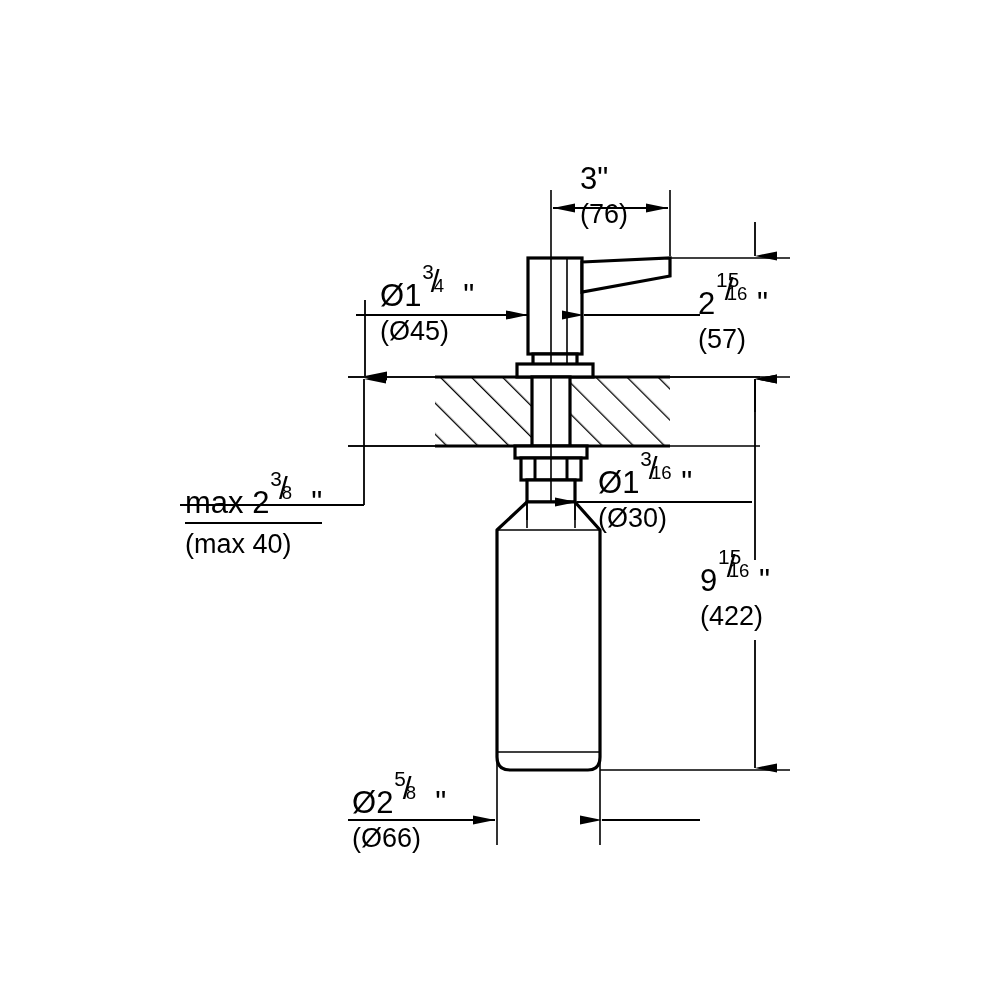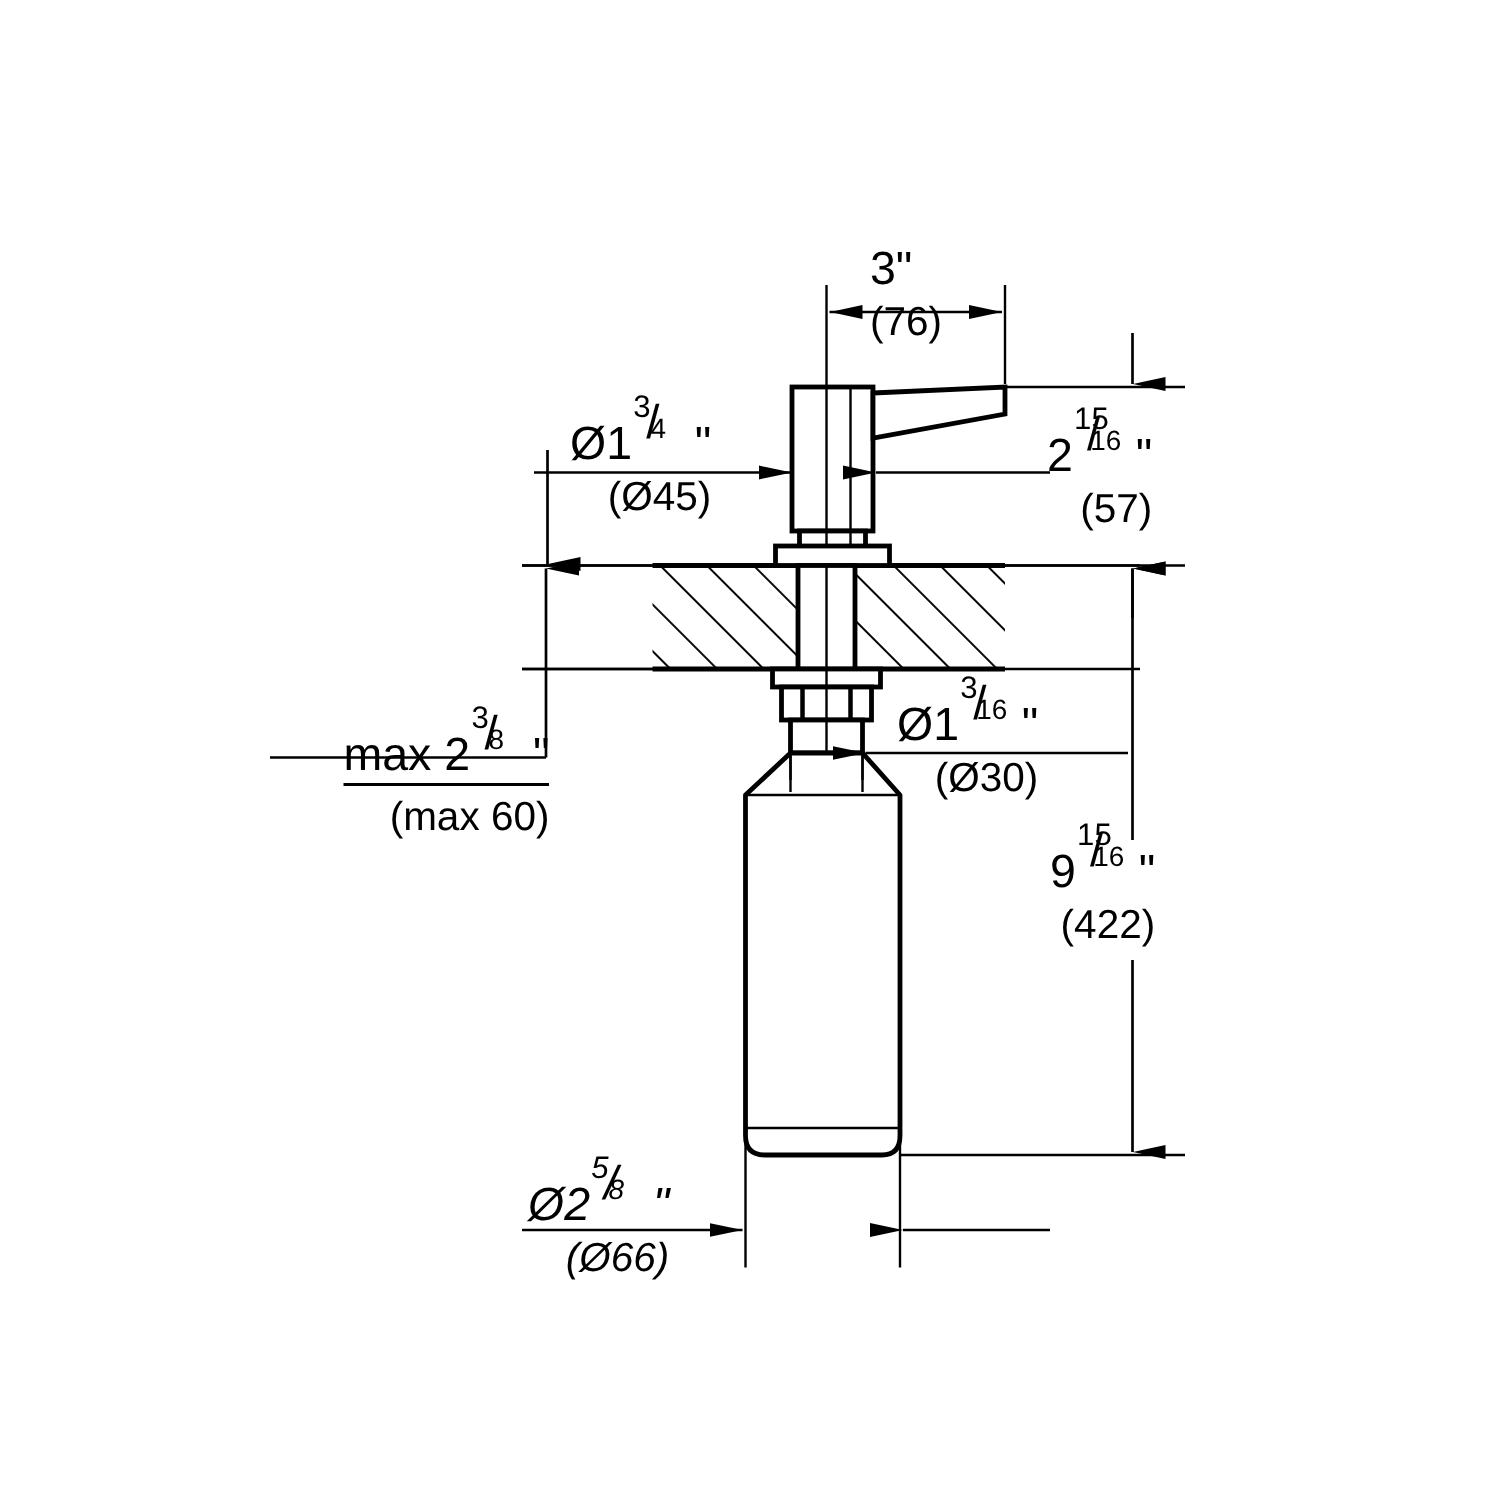--- a/index.html
+++ b/index.html
@@ -33,21 +33,21 @@
     line-height: 1;
     user-select: none;
   }
   .dim .main {
     font-size: 31px;
     letter-spacing: 0px;
   }
   .dim .metric {
     font-size: 27px;
     display: block;
-    text-align: right;
+    text-align: left;
     margin-top: 7px;
   }
   .frac {
     display: inline-block;
     position: relative;
     width: 1.35em;
     height: 1em;
     vertical-align: baseline;
     font-size: 31px;
   }
@@ -220,32 +220,32 @@
     <div class="row-main"><span class="main"><span>Ø</span><span>1</span><span class="frac narrow"><span class="num">3</span><span class="sl">/</span><span class="den">4</span></span><span class="quote">"</span></span></div>
     <span class="metric">(Ø45)</span>
   </div>
 
   <div class="dim" style="left:698px; top:283px;">
     <div class="row-main"><span class="main"><span>2</span><span class="frac"><span class="num">15</span><span class="sl">/</span><span class="den">16</span></span><span class="quote">"</span></span></div>
     <span class="metric">(57)</span>
   </div>
 
   <div class="dim" style="left:185px; top:482px;">
-    <div class="row-main" style="border-bottom: 2px solid rgb(0, 0, 0); padding-bottom: 4px; display: inline-block; margin-left: 44px;"><span class="main"><span>max </span><span>2</span><span class="frac narrow"><span class="num">3</span><span class="sl">/</span><span class="den">8</span></span><span class="quote">"</span></span></div>
-    <span class="metric">(max 60)</span>
+    <div class="row-main" style="border-bottom: 2px solid rgb(0, 0, 0); padding-bottom: 4px; display: inline-block;"><span class="main"><span>max </span><span>2</span><span class="frac narrow"><span class="num">3</span><span class="sl">/</span><span class="den">8</span></span><span class="quote">"</span></span></div>
+    <span class="metric">(max 40)</span>
   </div>
 
   <div class="dim" style="left:598px; top:462px;">
     <div class="row-main"><span class="main"><span>Ø</span><span>1</span><span class="frac"><span class="num">3</span><span class="sl">/</span><span class="den">16</span></span><span class="quote">"</span></span></div>
     <span class="metric">(Ø30)</span>
   </div>
 
   <div class="dim" style="left:700px; top:560px;">
     <div class="row-main"><span class="main"><span>9</span><span class="frac"><span class="num">15</span><span class="sl">/</span><span class="den">16</span></span><span class="quote">"</span></span></div>
     <span class="metric">(422)</span>
   </div>
 
-  <div class="dim" style="left:352px; top:782px;font-style:italic;">
+  <div class="dim" style="left:352px; top:782px;">
     <div class="row-main"><span class="main"><span>Ø</span><span>2</span><span class="frac narrow"><span class="num">5</span><span class="sl">/</span><span class="den">8</span></span><span class="quote">"</span></span></div>
     <span class="metric">(Ø66)</span>
   </div>
 
 </div>
 
 </body></html>

